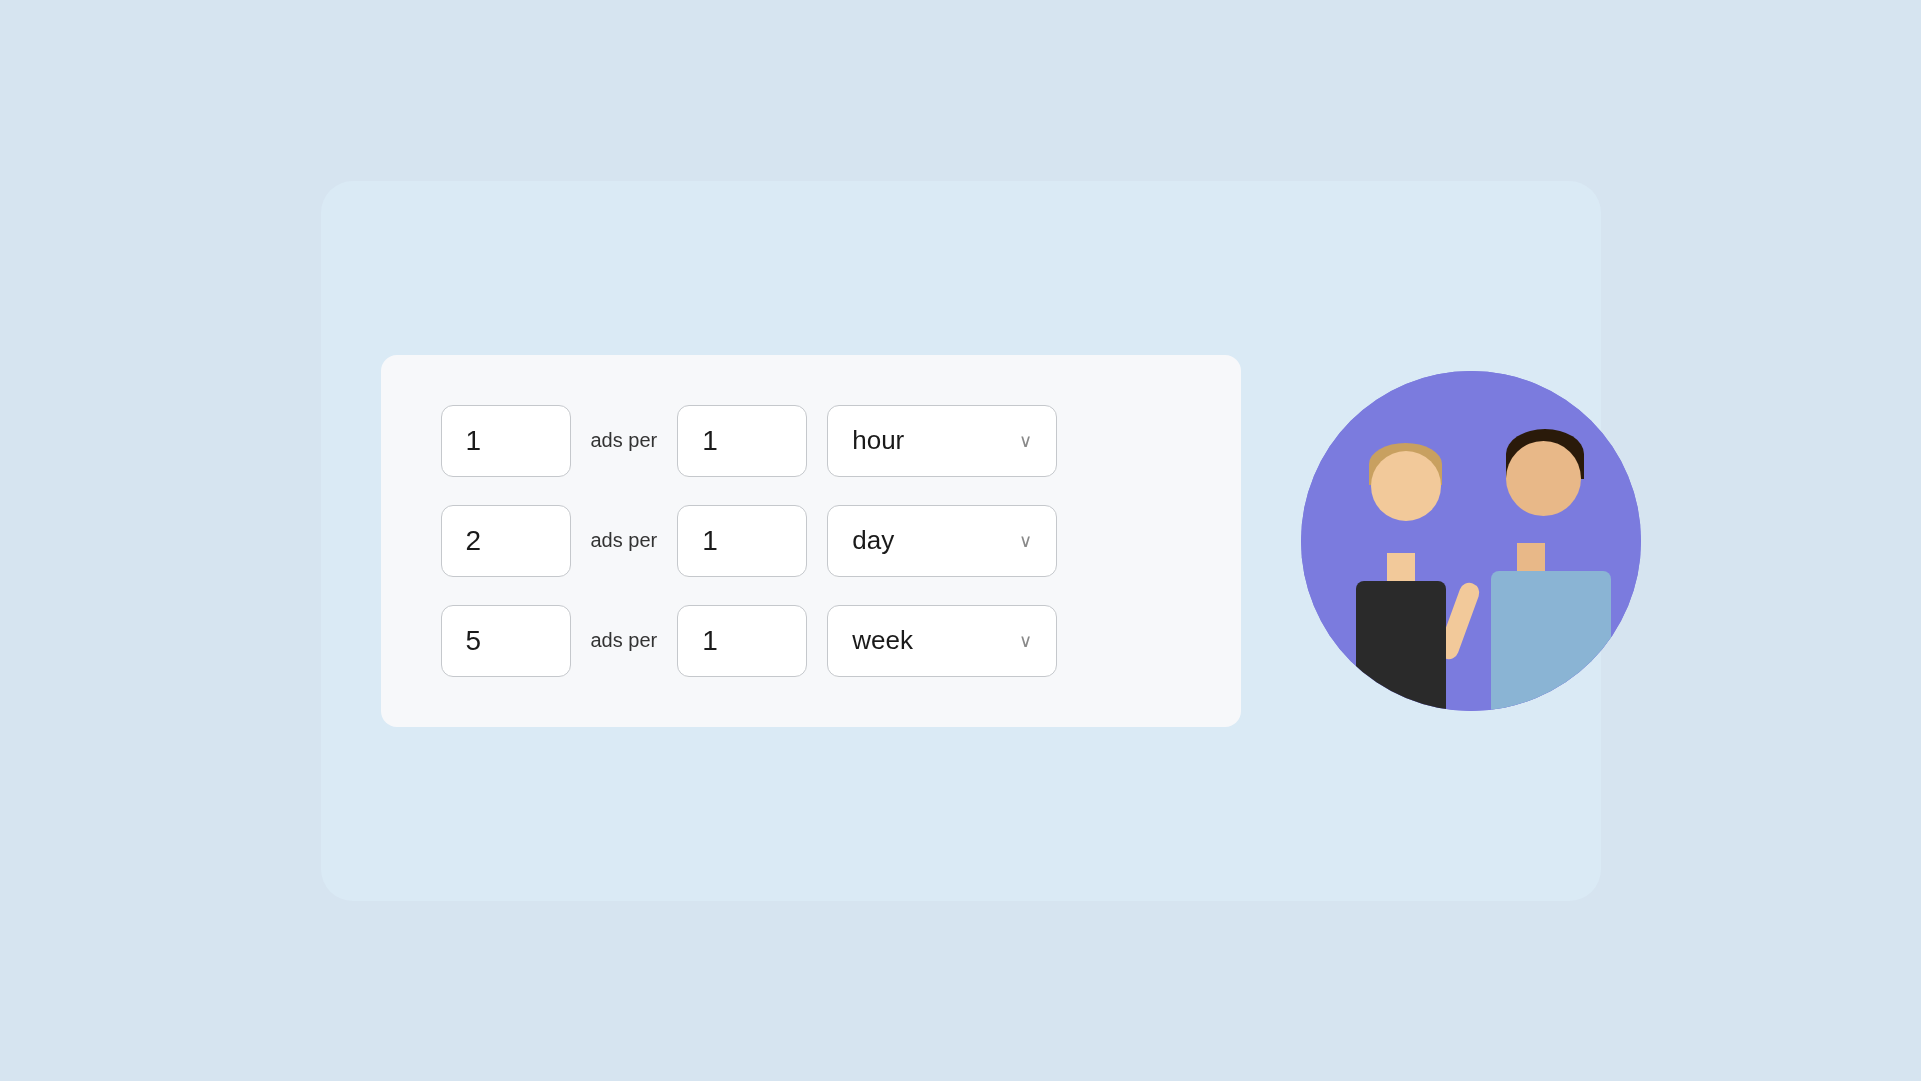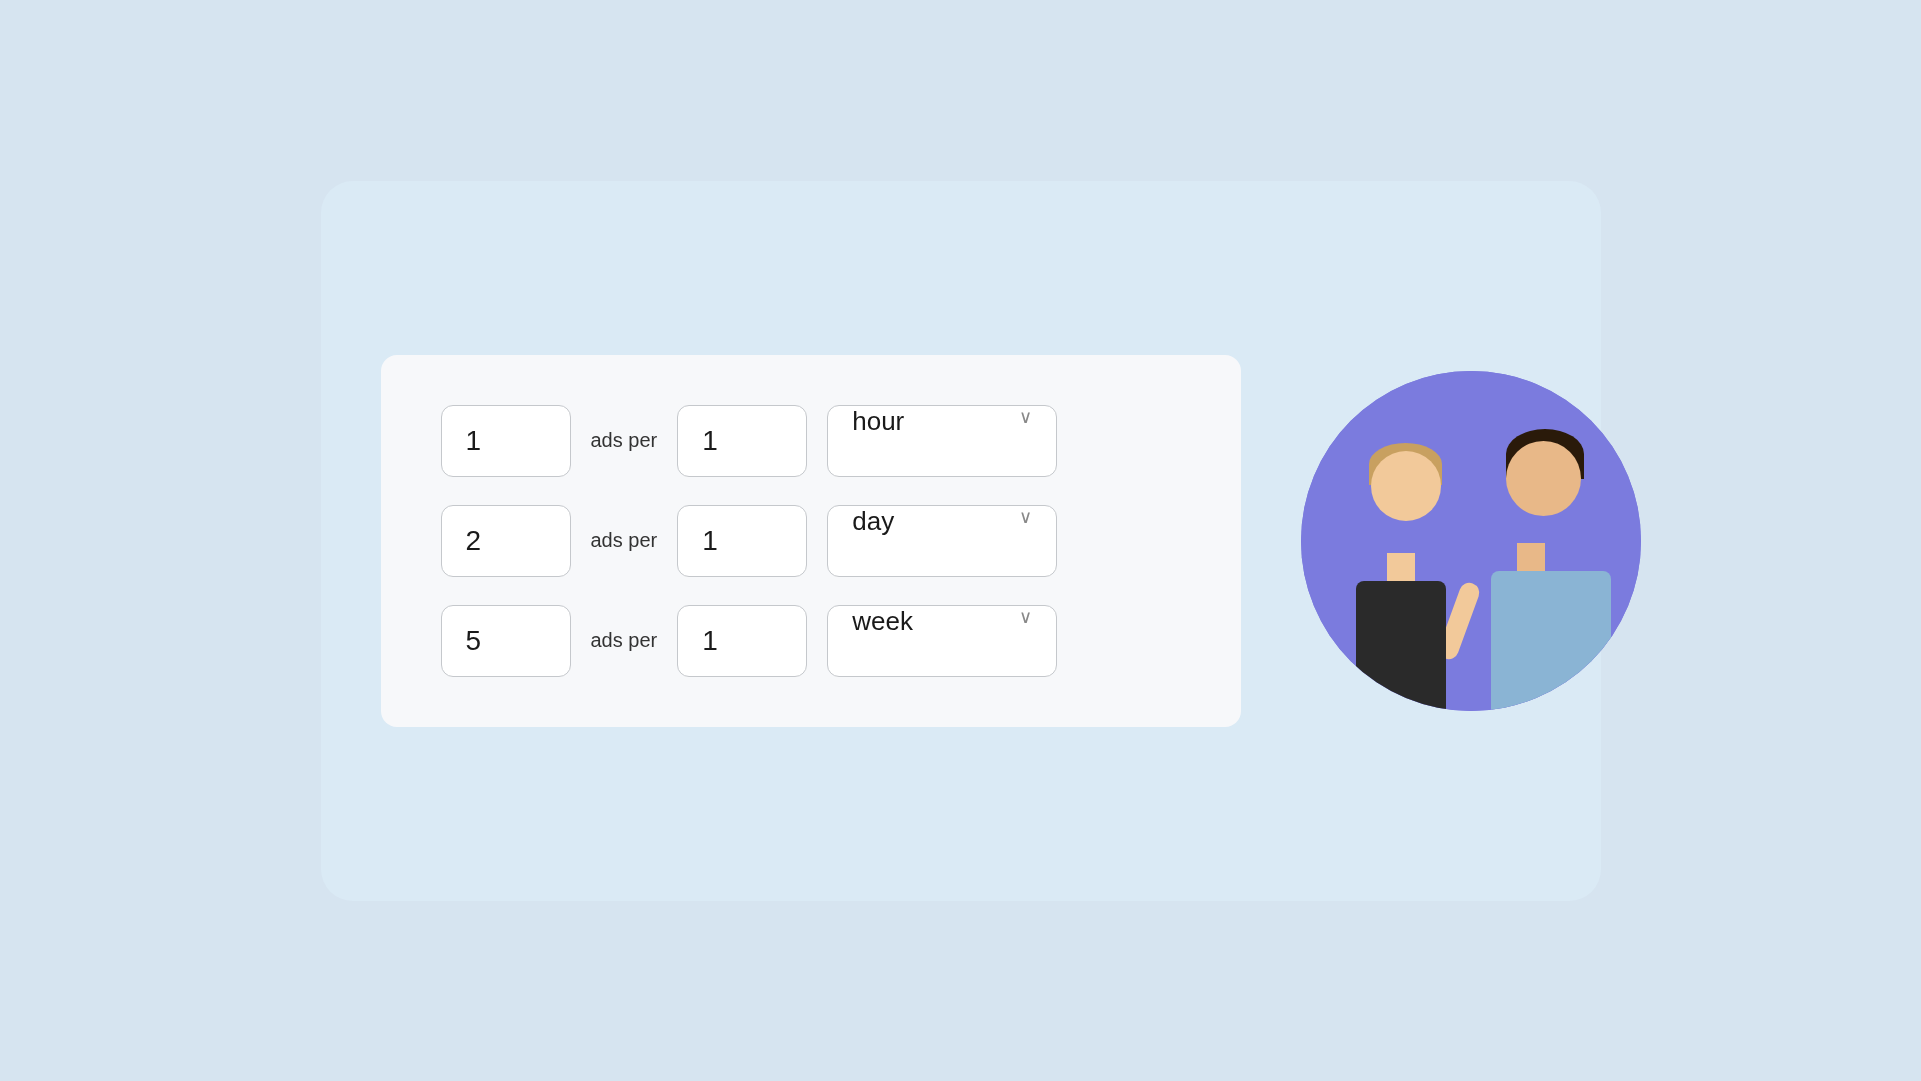--- a/index.html
+++ b/index.html
@@ -81,20 +81,21 @@
       color: #1a1a1a;
     }
 
     .dropdown {
       width: 230px;
       height: 72px;
       border: 1.5px solid #c5c8cc;
       border-radius: 12px;
       background: white;
       display: flex;
+      align-items: center;
       justify-content: space-between;
       padding: 0 24px;
       font-size: 26px;
       font-weight: 400;
       color: #1a1a1a;
       cursor: pointer;
     }
 
     .chevron {
       color: #888;

